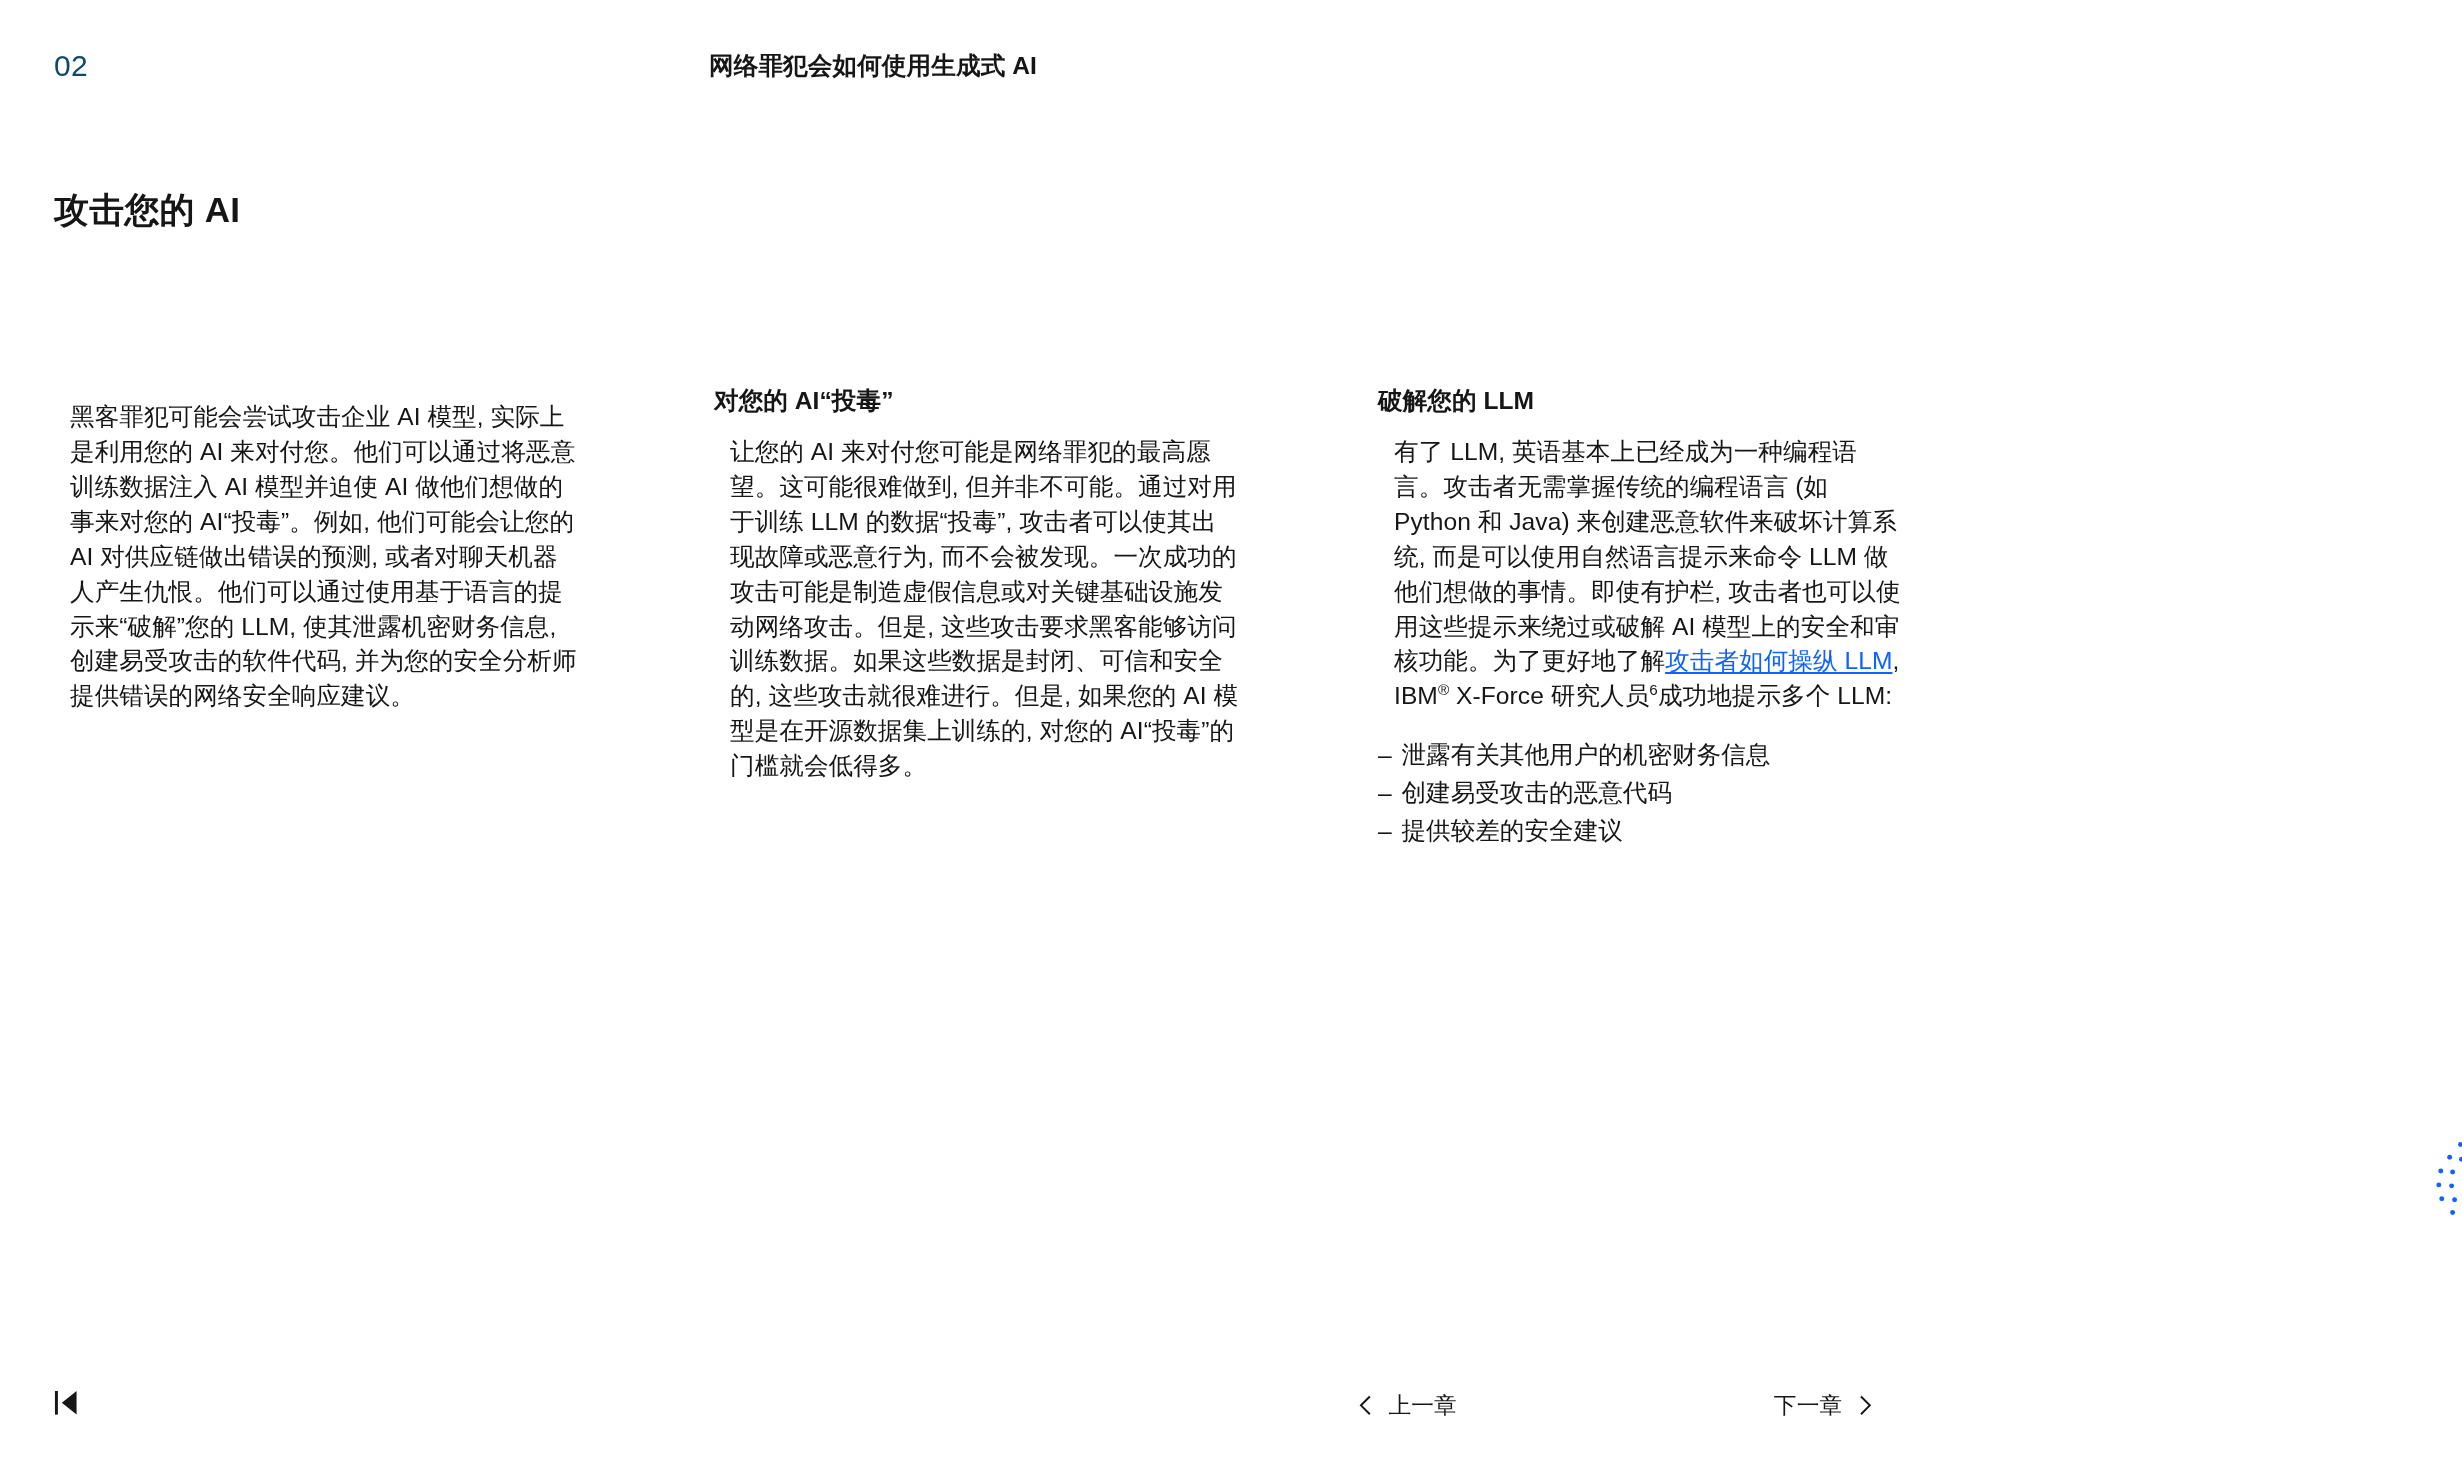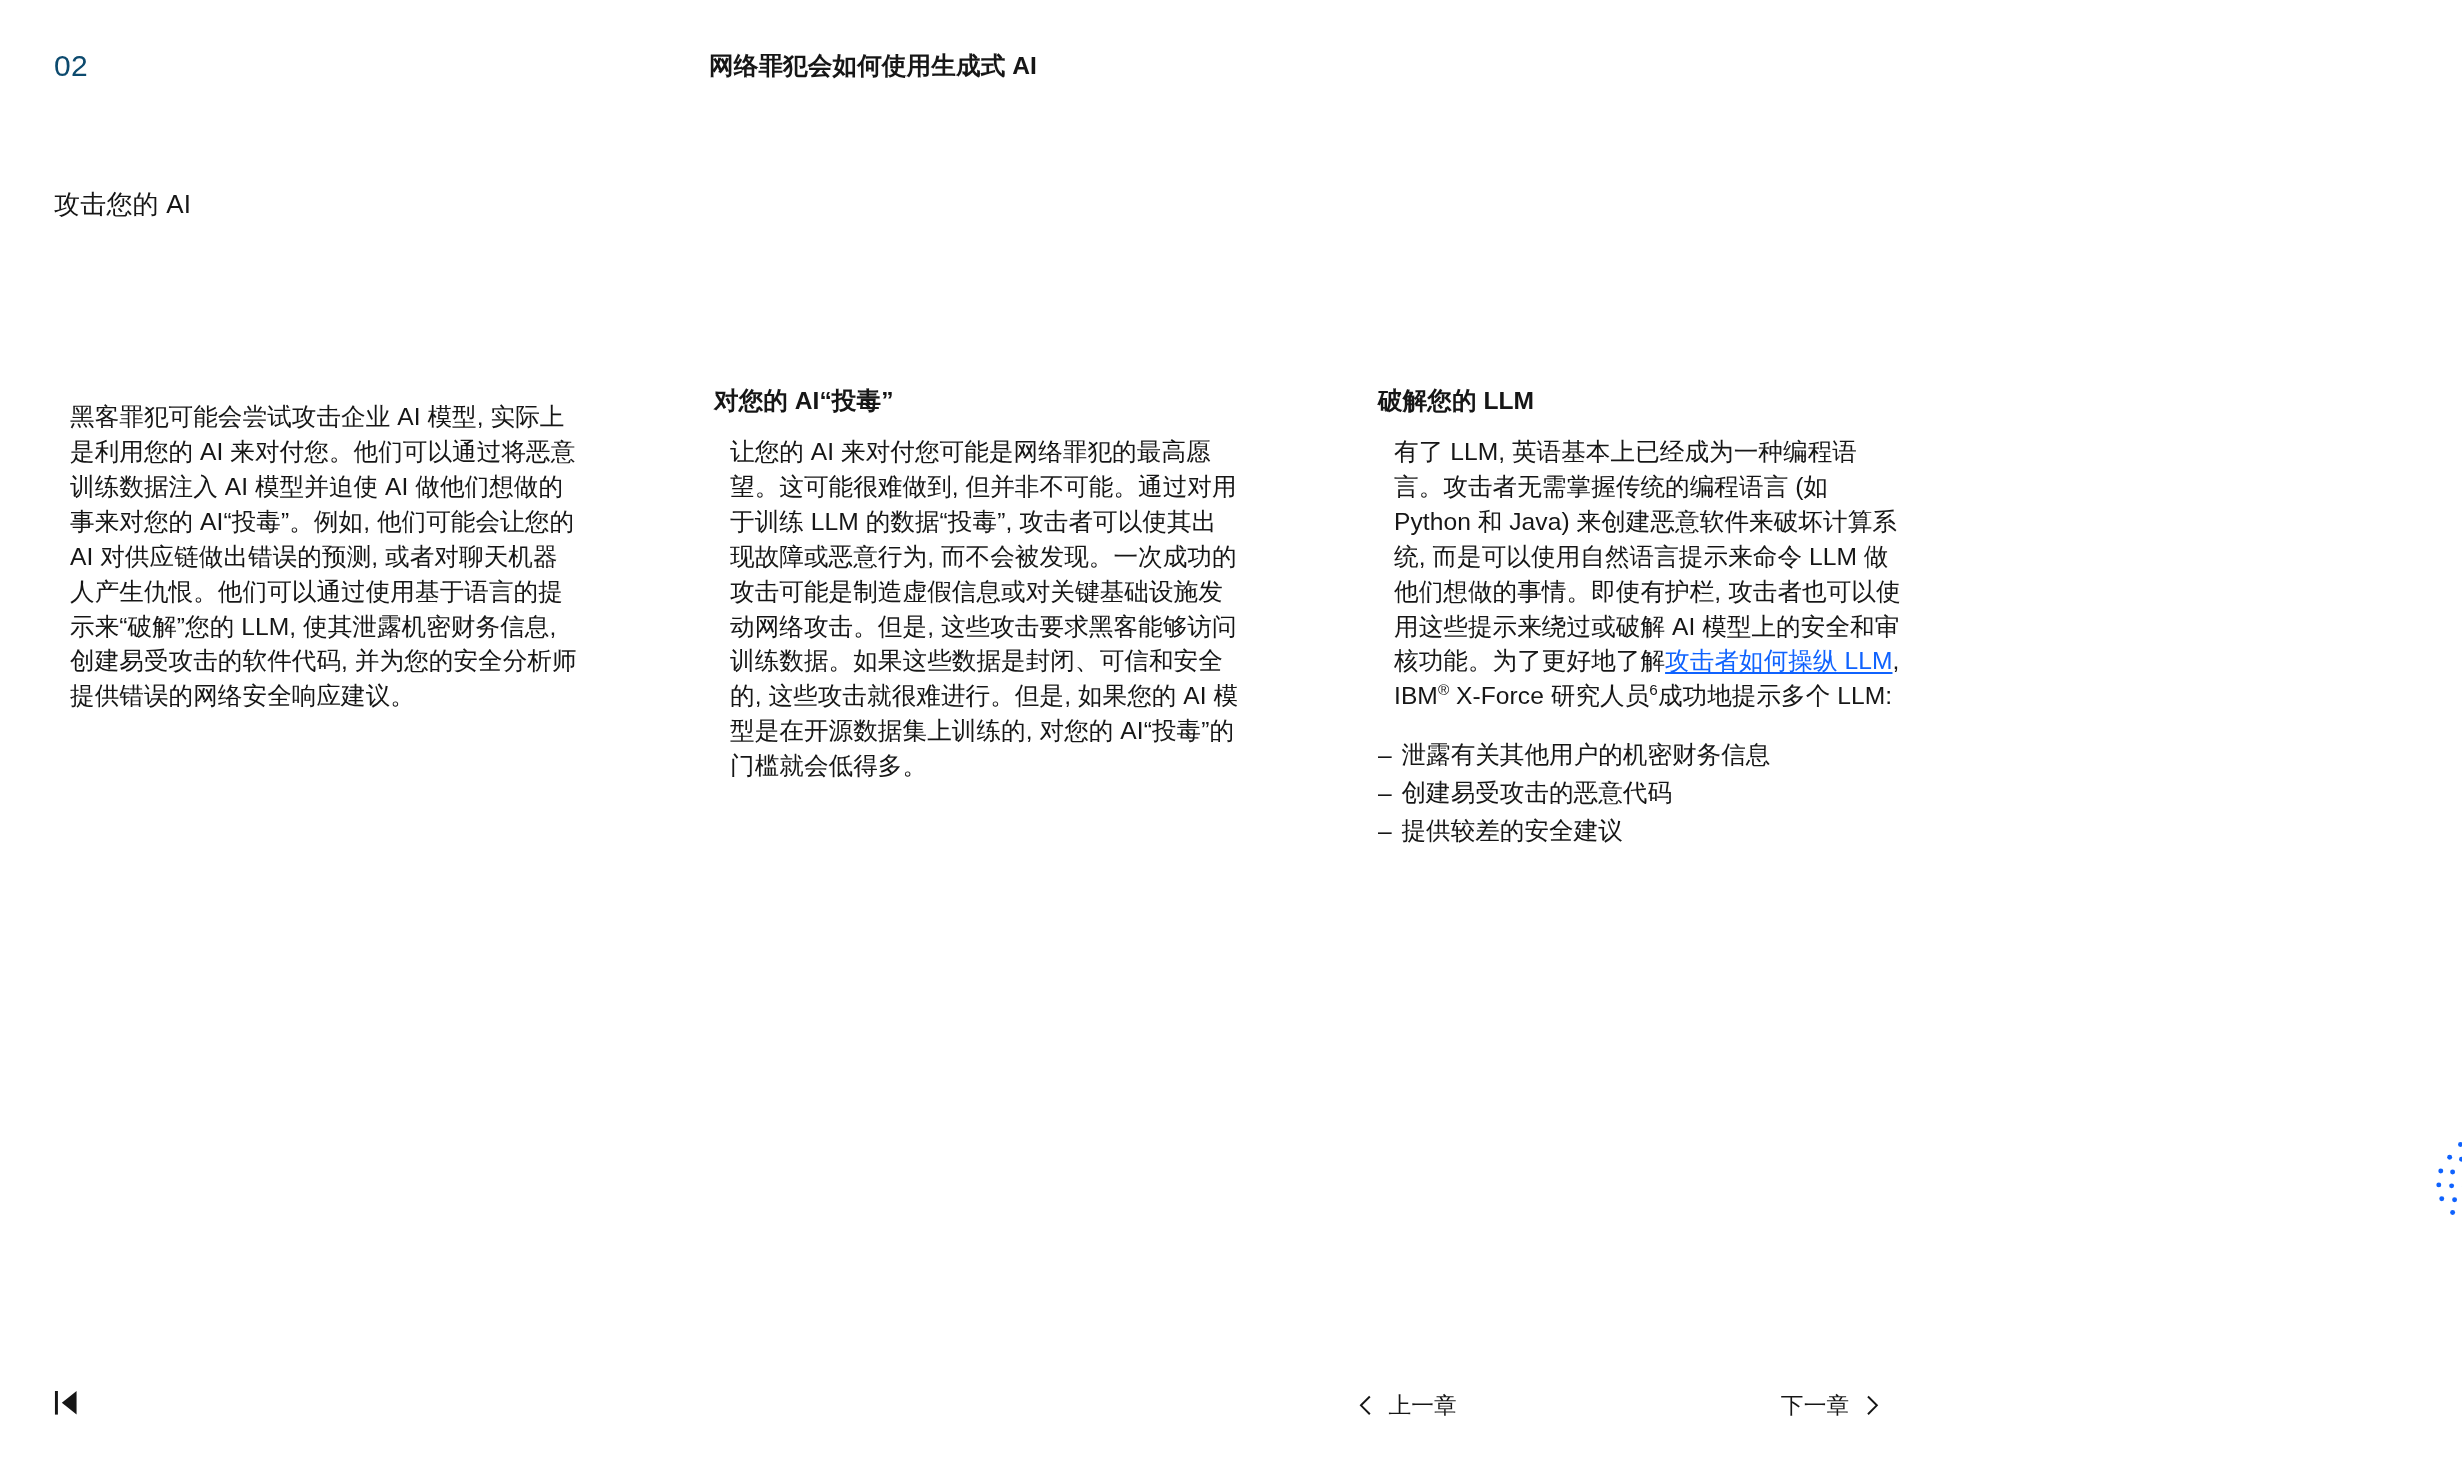--- a/index.html
+++ b/index.html
@@ -45,22 +45,22 @@
     color: #161616;
     letter-spacing: 0.1px;
     font-weight: bold;
   }
 
   
   .section-title {
     position: absolute;
     left: 54px;
     top: 187px;
-    font-size: 26px;
-    font-weight: 400;
+    font-size: 35px;
+    font-weight: 700;
     color: #161616;
     letter-spacing: 0.2px;
   }
 
   
   .cols {
     position: absolute;
     left: 54px;
     top: 384px;
     width: 2364px;
@@ -138,21 +138,21 @@
     top: 0px;
     width: 29.5px;
     height: 27.6px;
   }
   .footer-nav {
     position: absolute;
     left: 1359px;
     top: 1px;
     display: flex;
     align-items: center;
-    gap: 9px;
+    gap: 2px;
     font-size: 22.7px;
   }
   .nav-group {
     display: flex;
     align-items: center;
     gap: 16.7px;
   }
   .nav-prev { margin-right: 315px; }
   .nav-label { color: #161616; letter-spacing: 0.1px; }
   .chev { width: 12.8px; height: 20.7px; }

